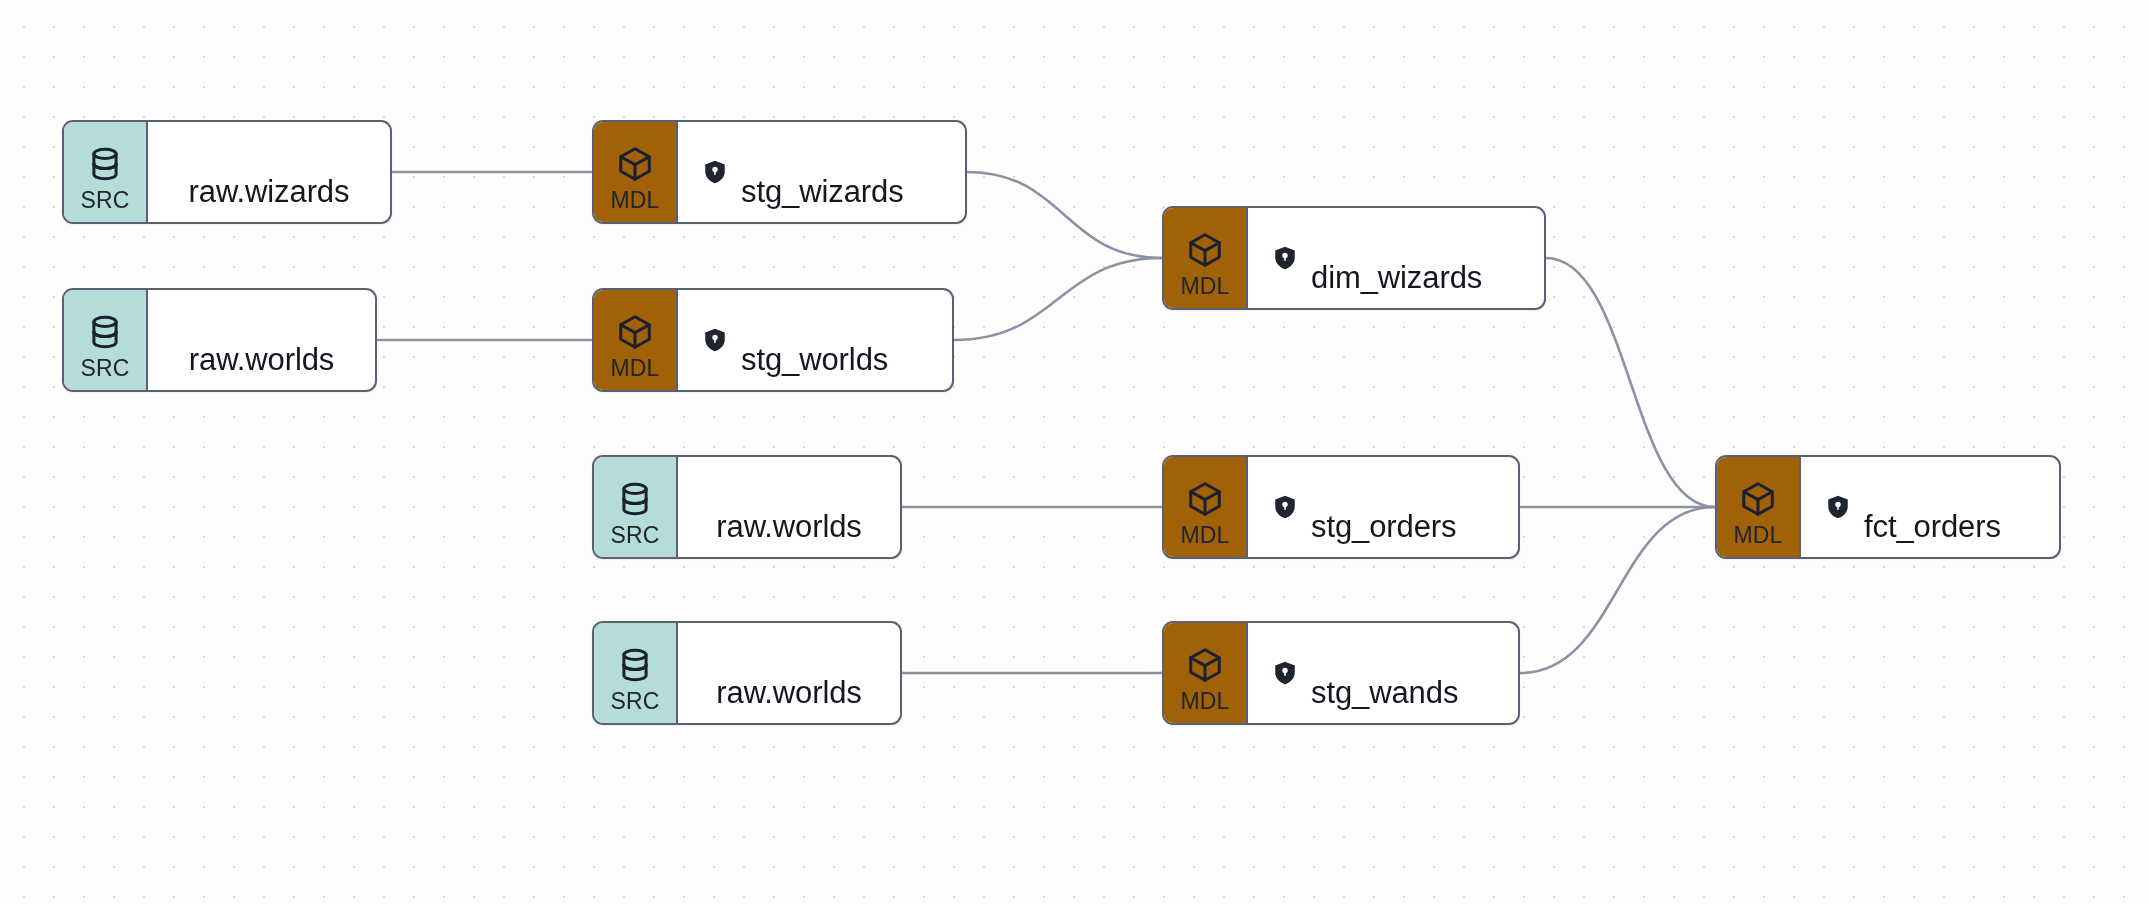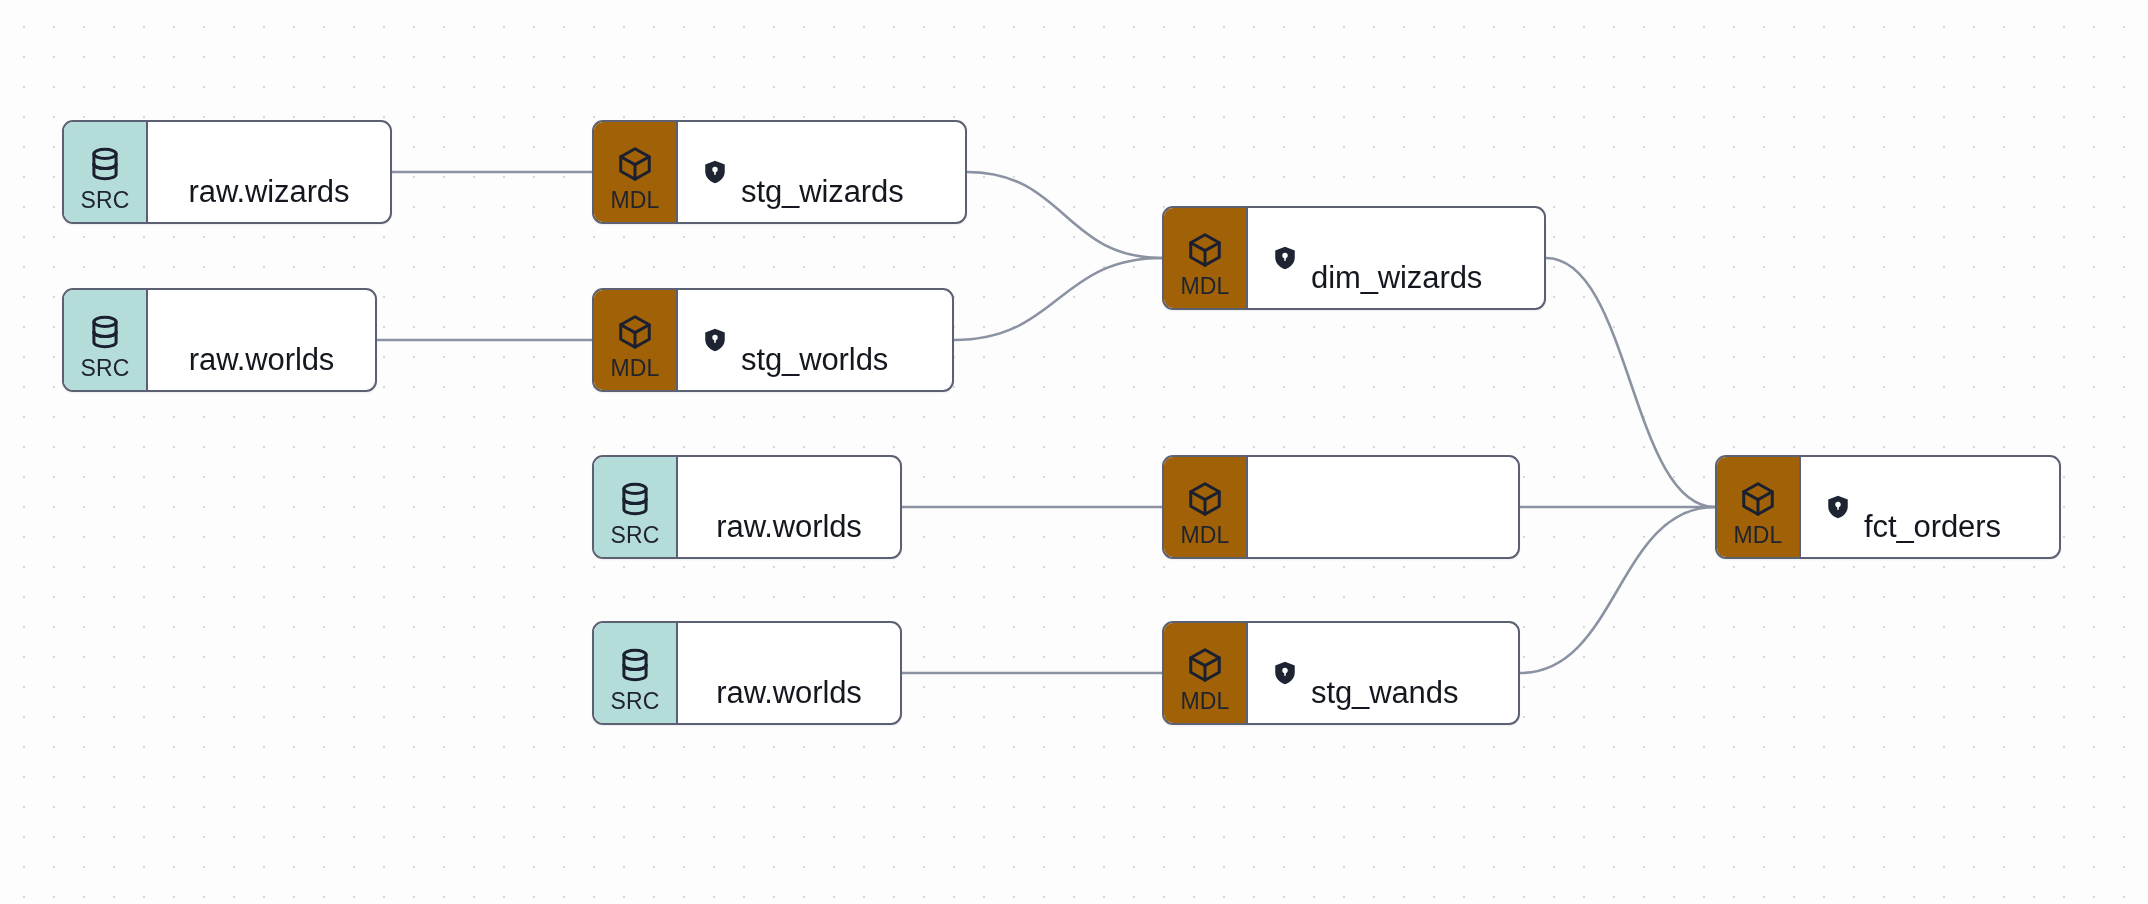--- a/index.html
+++ b/index.html
@@ -205,20 +205,28 @@
       </div>
       <div class="node mdl" style="left: 1162px; top: 455px; width: 358px; height: 104px;">
         <div class="node-badge">
           <span class="badge-icon"><svg viewBox="0 0 24 24" fill="none" stroke="#1b2030" stroke-width="1.9" stroke-linecap="round" stroke-linejoin="round" width="100%" height="100%">
               <path d="M12 2.4 L21 7.4 V16.6 L12 21.6 L3 16.6 V7.4 Z"></path>
               <path d="M3 7.4 L12 12.4 L21 7.4"></path>
               <path d="M12 12.4 V21.6"></path>
             </svg></span>
           <span class="badge-text">MDL</span>
         </div>
+        <div class="node-body">
+          <span class="shield-icon"><svg viewBox="0 0 24 24" width="100%" height="100%">
+              <path d="M12 1.6 L21 5 V11.4 c0 5.6 -4 9.3 -9 11 C7 20.7 3 17 3 11.4 V5 Z" fill="#1f2433"></path>
+              <circle cx="12" cy="9.6" r="2.5" fill="#ffffff"></circle>
+              <path d="M10.9 9.6 h2.2 l-0.55 5.1 h-1.1 Z" fill="#ffffff"></path>
+            </svg></span>
+          <span class="node-label">stg_orders</span>
+        </div>
       </div>
       <div class="node mdl" style="left: 1162px; top: 621px; width: 358px; height: 104px;">
         <div class="node-badge">
           <span class="badge-icon"><svg viewBox="0 0 24 24" fill="none" stroke="#1b2030" stroke-width="1.9" stroke-linecap="round" stroke-linejoin="round" width="100%" height="100%">
               <path d="M12 2.4 L21 7.4 V16.6 L12 21.6 L3 16.6 V7.4 Z"></path>
               <path d="M3 7.4 L12 12.4 L21 7.4"></path>
               <path d="M12 12.4 V21.6"></path>
             </svg></span>
           <span class="badge-text">MDL</span>
         </div>

